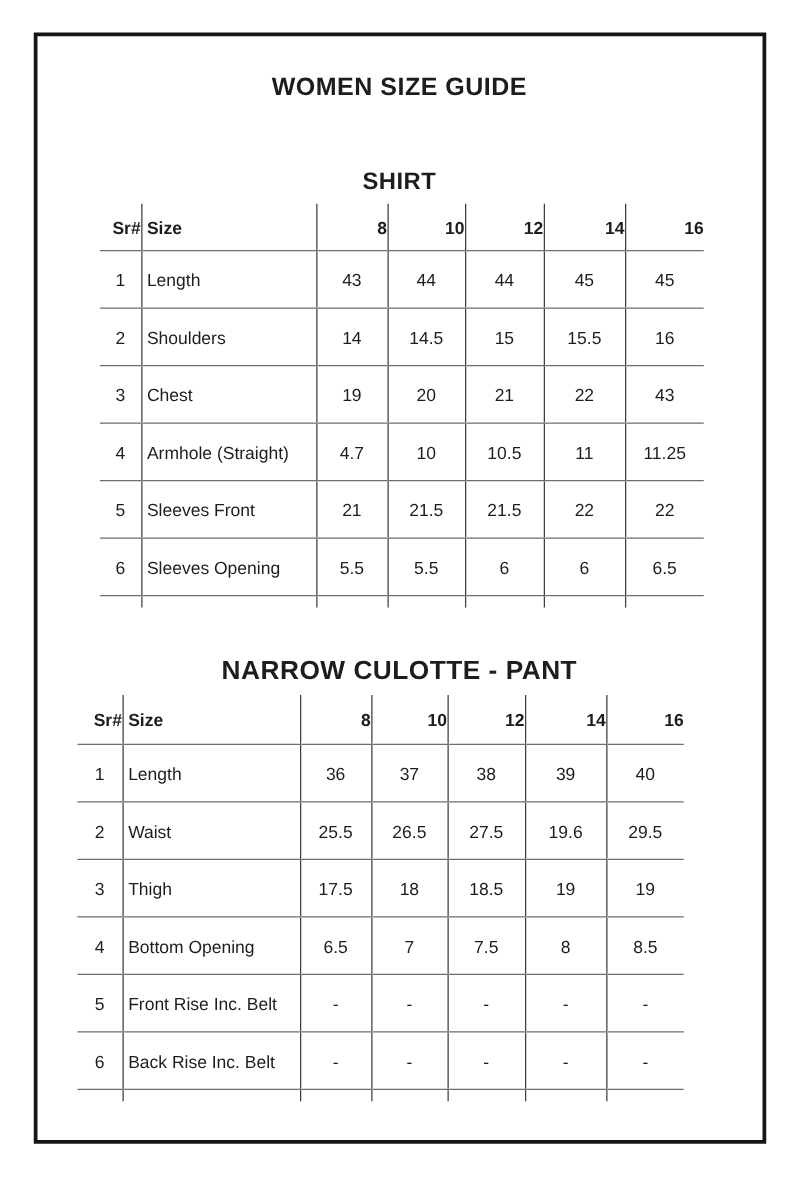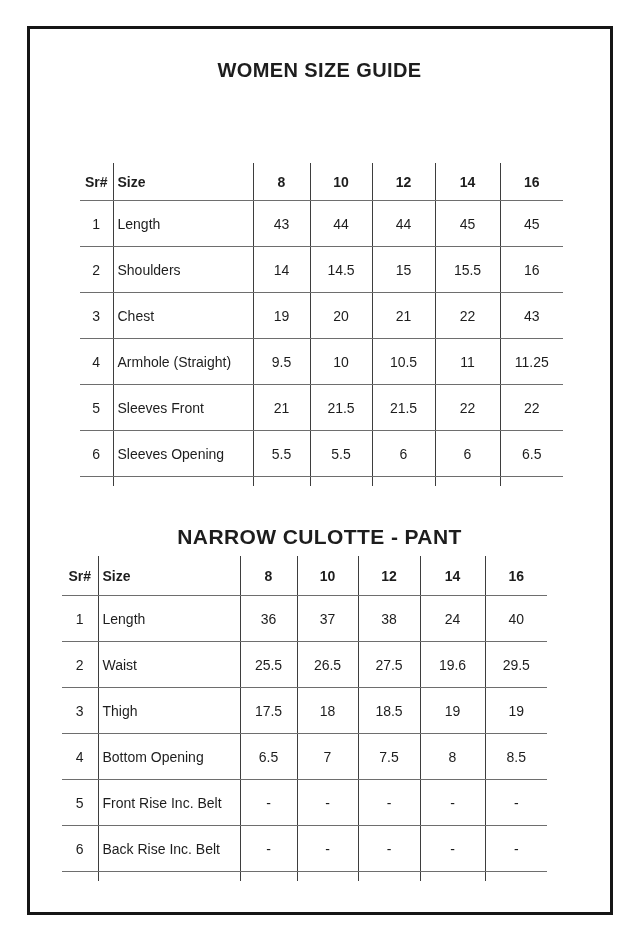--- a/index.html
+++ b/index.html
@@ -49,21 +49,21 @@
     table-layout: fixed;
   }
   .size-table th, .size-table td {
     font-size: 14px;
     text-align: center;
     vertical-align: middle;
     padding: 0;
     overflow: hidden;
     white-space: nowrap;
   }
-  .size-table th { font-weight: 700; }
+  .size-table th { font-weight: 700; text-align: right; }
   .size-table td { font-weight: 400; }
   .size-table th.label-col, .size-table td.label-col {
     text-align: left;
     padding-left: 4px;
   }
   
   .size-table th + th, .size-table td + td {
     border-left: 1.5px solid var(--c-v-line, #3e3e3e);
   }
   
@@ -97,20 +97,21 @@
 </style>
 </head>
 <body>
 
 <div class="page">
   <div class="frame"></div>
 
   <div class="centered-line page-title">WOMEN SIZE GUIDE</div>
 
 
+  <div class="centered-line sec-title sec-title-shirt">SHIRT</div>
 
   <table class="size-table t-shirt">
     <colgroup>
       <col class="c-sr">
         <col class="c-size">
         <col class="c-v1">
         <col class="c-v2">
         <col class="c-v3">
         <col class="c-v4">
         <col class="c-v5">
@@ -150,21 +151,21 @@
           <td class="label-col">Chest</td>
           <td>19</td>
           <td>20</td>
           <td>21</td>
           <td>22</td>
           <td>43</td>
         </tr>
         <tr>
           <td>4</td>
           <td class="label-col">Armhole (Straight)</td>
-          <td>9.5</td>
+          <td>4.7</td>
           <td>10</td>
           <td>10.5</td>
           <td>11</td>
           <td>11.25</td>
         </tr>
         <tr>
           <td>5</td>
           <td class="label-col">Sleeves Front</td>
           <td>21</td>
           <td>21.5</td>
@@ -216,21 +217,21 @@
           <th>16</th>
         </tr>
       </thead>
       <tbody>
         <tr>
           <td>1</td>
           <td class="label-col">Length</td>
           <td>36</td>
           <td>37</td>
           <td>38</td>
-          <td>24</td>
+          <td>39</td>
           <td>40</td>
         </tr>
         <tr>
           <td>2</td>
           <td class="label-col">Waist</td>
           <td>25.5</td>
           <td>26.5</td>
           <td>27.5</td>
           <td>19.6</td>
           <td>29.5</td>

